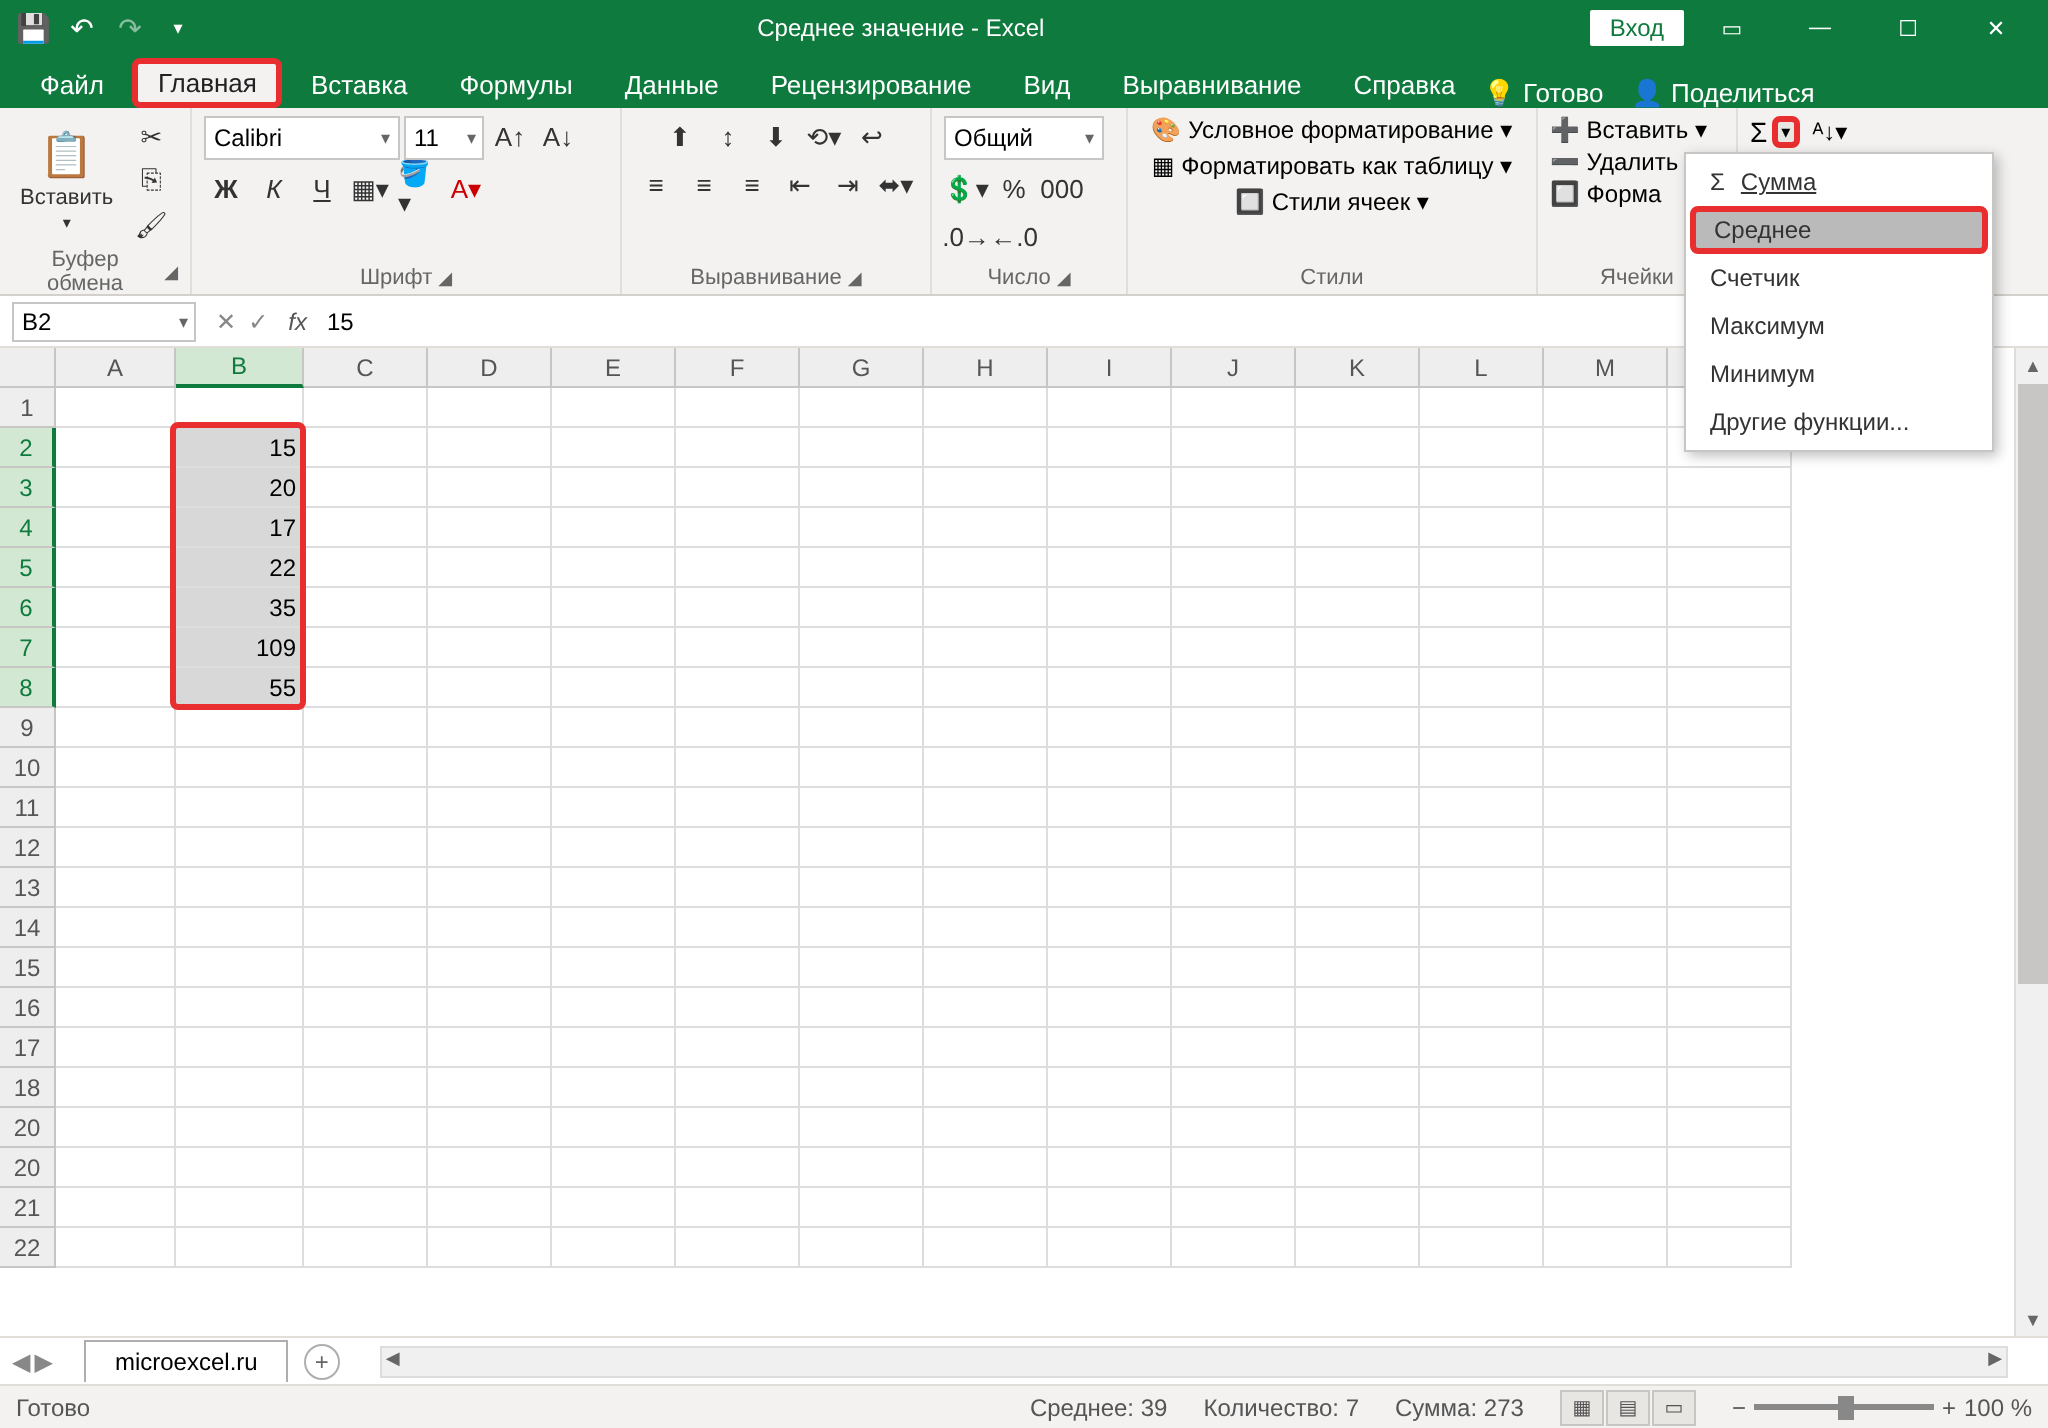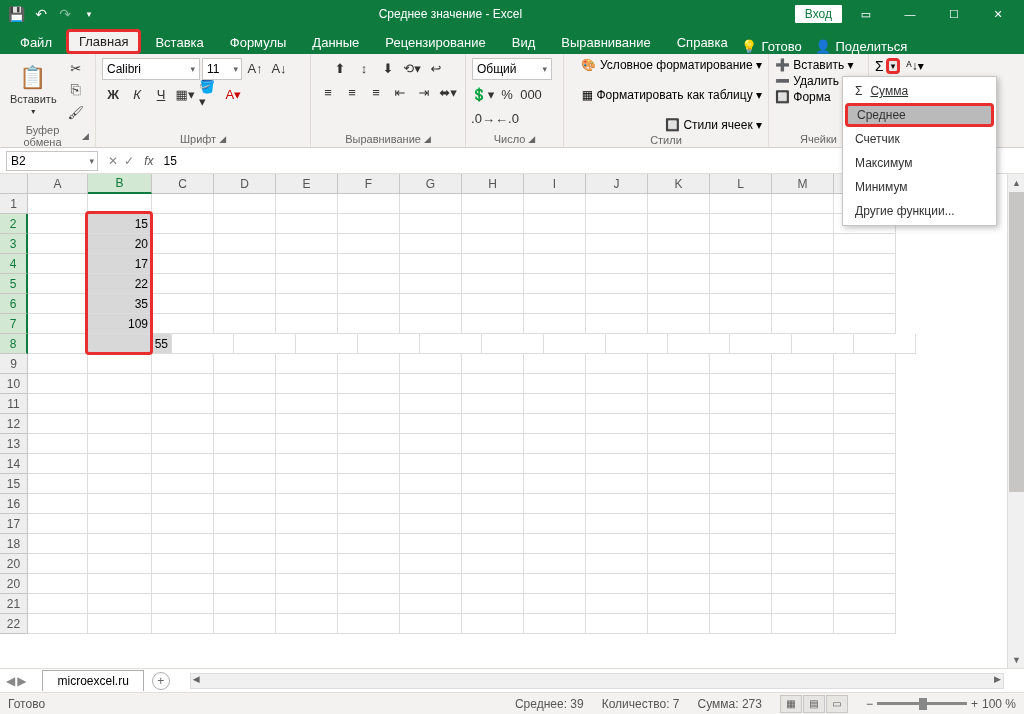--- a/index.html
+++ b/index.html
@@ -202,21 +202,21 @@
         <div class="mini-btn">←.0</div>
       </div>
     </div>
     <div class="rgroup-label">
         <span>Число</span>
         <span class="launcher">◢</span>
       </div>
   </div>
 
   <div class="rgroup" style="width:205px">
-    <div class="rgroup-content col" style="gap:16px;align-items:flex-end;font-size:12px">
+    <div class="rgroup-content col" style="gap:4px;align-items:center;font-size:12px">
       <div>🎨 <span>Условное форматирование</span> ▾</div>
       <div>▦ <span>Форматировать как таблицу</span> ▾</div>
       <div>🔲 <span>Стили ячеек</span> ▾</div>
     </div>
     <div class="rgroup-label">
         <span>Стили</span>
       </div>
   </div>
 
   <div class="rgroup" style="width:100px">
@@ -426,21 +426,21 @@
         <div class="cell" style="width: 62px;"></div>
         <div class="cell" style="width: 62px;"></div>
         <div class="cell" style="width: 62px;"></div>
         <div class="cell" style="width: 62px;"></div>
         <div class="cell" style="width: 62px;"></div>
         <div class="cell" style="width: 62px;"></div>
         <div class="cell" style="width: 62px;"></div>
       </div>
       <div class="cell-row">
         <div class="cell" style="width: 60px;"></div>
-        <div class="cell selected" style="width: 84px;">55</div>
+        <div class="cell selected" style="width: 64px;">55</div>
         <div class="cell" style="width: 62px;"></div>
         <div class="cell" style="width: 62px;"></div>
         <div class="cell" style="width: 62px;"></div>
         <div class="cell" style="width: 62px;"></div>
         <div class="cell" style="width: 62px;"></div>
         <div class="cell" style="width: 62px;"></div>
         <div class="cell" style="width: 62px;"></div>
         <div class="cell" style="width: 62px;"></div>
         <div class="cell" style="width: 62px;"></div>
         <div class="cell" style="width: 62px;"></div>

